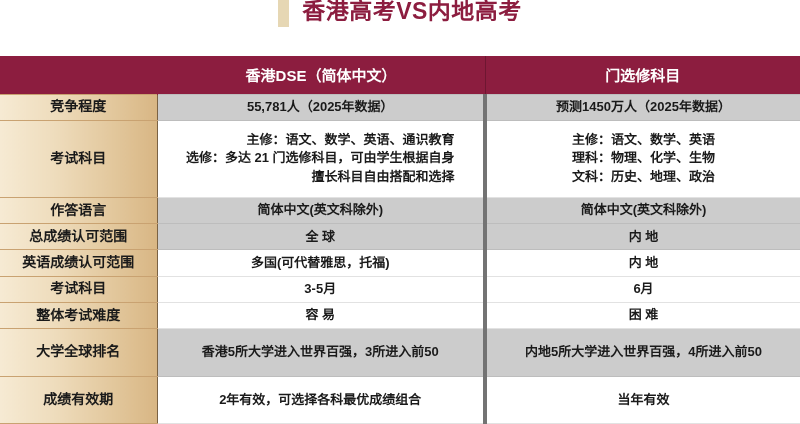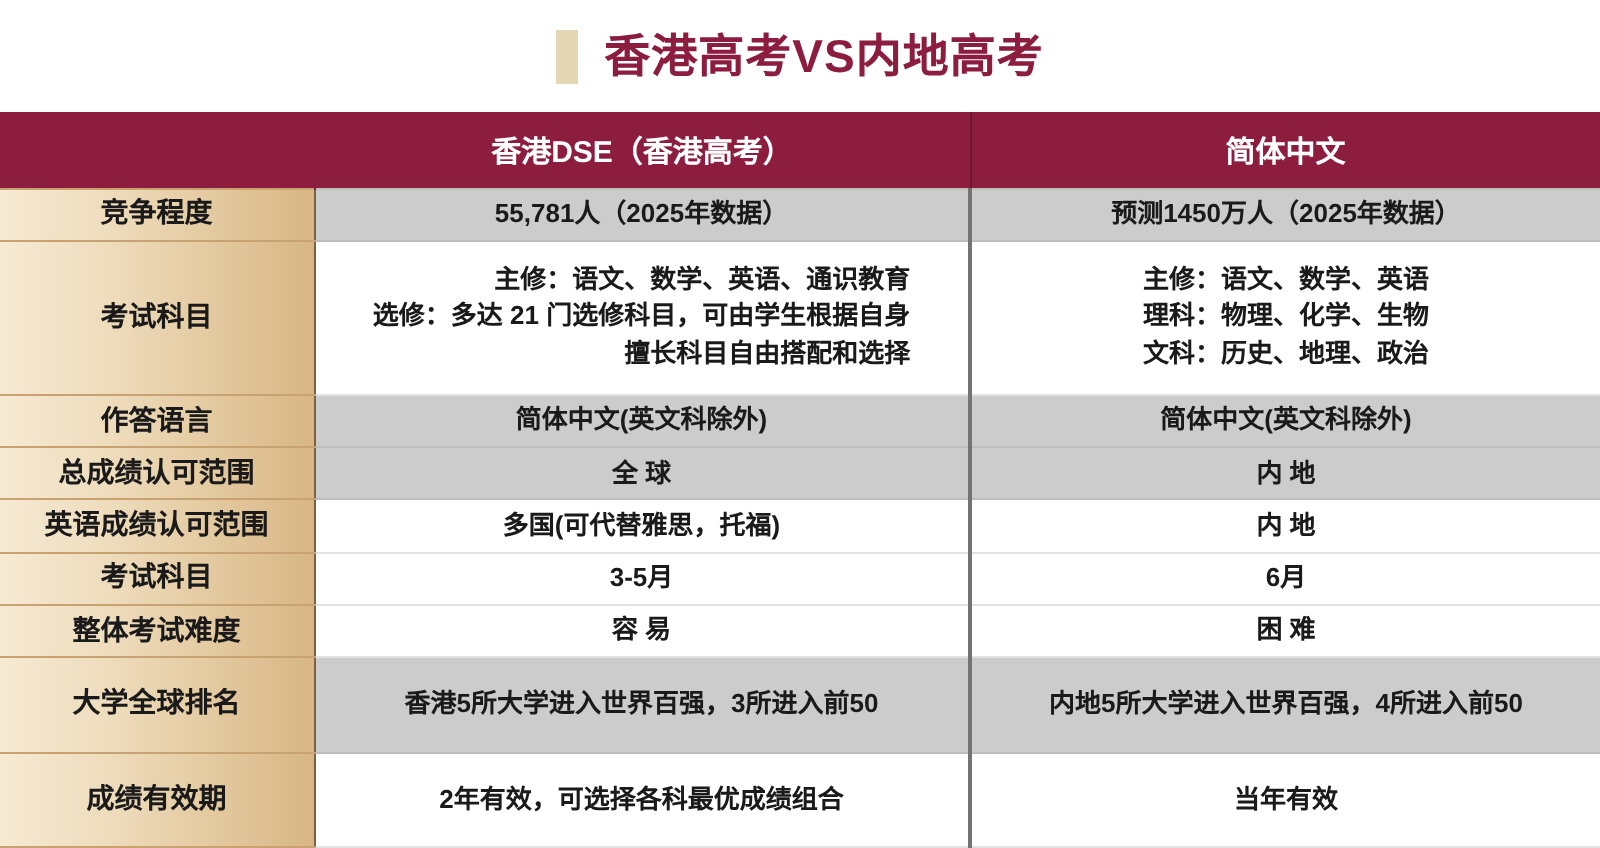--- a/index.html
+++ b/index.html
@@ -22,21 +22,21 @@
     background: #ffffff;
     display: flex;
     flex-direction: column;
   }
 
   
   .title-bar {
     height: 56px;
     flex: 0 0 56px;
     display: flex;
-    align-items: center;
+    align-items: flex-start;
     justify-content: center;
     background: #ffffff;
   }
   .title-accent {
     width: 11px;
     height: 27px;
     background: #e6d7b4;
     margin-right: 13px;
     flex: 0 0 11px;
   }
@@ -99,21 +99,21 @@
     border-right: 1px solid #7a6243;
     white-space: nowrap;
     padding: 0 2px;
   }
 
   
   td.val {
     font-weight: bold;
   }
   td.val.hk {
-    border-right: 2px solid #737373;
+    border-right: 4px solid #737373;
   }
   tr.shade td.val {
     background: #cccccc;
     border-top: 1px solid #bdbdbd;
     border-bottom: 1px solid #bdbdbd;
   }
   tr.plain td.val {
     background: #ffffff;
     border-top: 1px solid #e2e2e2;
     border-bottom: 1px solid #e2e2e2;
@@ -144,22 +144,22 @@
 
   <table class="cmp-table">
     <colgroup>
       <col class="c-label">
       <col class="c-hk">
       <col class="c-ml">
     </colgroup>
     <thead>
       <tr class="head-row">
         <th class="head-blank"></th>
-        <th class="head-hk">香港DSE（香港高考）</th>
-        <th class="head-ml">简体中文</th>
+        <th class="head-hk">香港DSE（简体中文）</th>
+        <th class="head-ml">门选修科目</th>
       </tr>
     </thead>
     <tbody>
 
       <tr class="r-normal shade">
         <td class="lbl">竞争程度</td>
         <td class="val hk">55,781人（2025年数据）</td>
         <td class="val ml">预测1450万人（2025年数据）</td>
       </tr>
 

